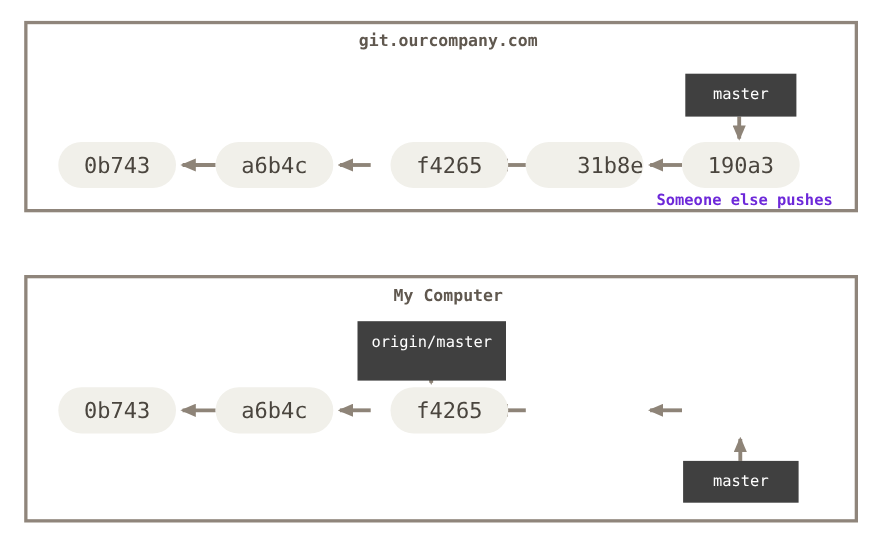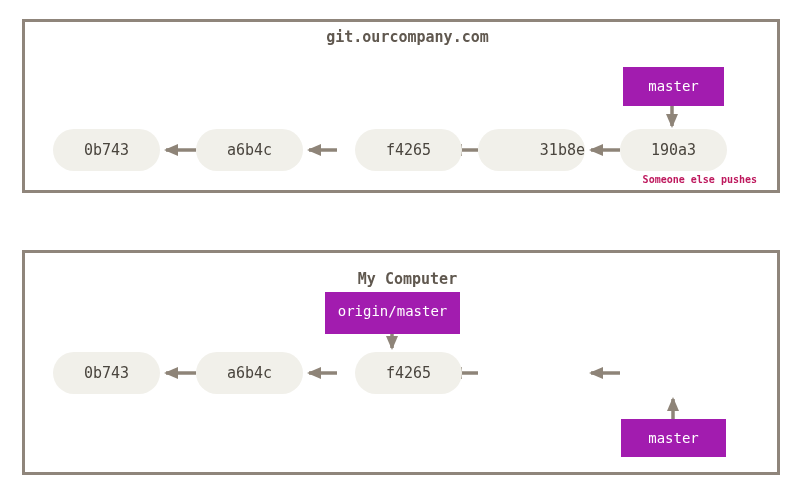--- a/index.html
+++ b/index.html
@@ -28,56 +28,56 @@
   .panel-title {
     position: absolute;
     left: 0; top: 6px;
     width: 100%;
     text-align: center;
     font-size: 15px;
     font-weight: bold;
     color: #60584f;
     padding-left: 13px;
   }
-  .panel-bottom .panel-title { top: 17px; }
+  .panel-bottom .panel-title { top: 7px; }
   .node {
     position: absolute;
     width: 107px;
     height: 42px;
     border-radius: 21px;
     background: #f1f0ea;
     color: #4a453e;
-    font-size: 15px;
+    font-size: 20px;
     line-height: 42px;
     text-align: center;
   }
   .row-top    { top: 129px; }
   .row-bottom { top: 352px; }
   .c1 { left: 53px; }
   .c2 { left: 196px; }
   .c3 { left: 355px; }
   .c4 { left: 478px; text-align: right; }
   .c5 { left: 620px; }
   .ref {
     position: absolute;
-    background: #a21caf;
+    background: #404040;
     color: #ffffff;
     font-size: 14px;
     text-align: center;
   }
   .ref-master-remote { left: 623px; top: 67px;  width: 101px; height: 39px; line-height: 39px; }
-  .ref-origin-master { left: 325px; top: 292px; width: 135px; height: 42px; line-height: 38px; }
+  .ref-origin-master { left: 325px; top: 292px; width: 135px; height: 54px; line-height: 38px; }
   .ref-master-local  { left: 621px; top: 419px; width: 105px; height: 38px; line-height: 38px; }
   .annotation {
     position: absolute;
     right: 43px;
     top: 174px;
-    font-size: 10px;
+    font-size: 14px;
     font-weight: bold;
-    color: #be185d;
+    color: #6d28d9;
   }
 </style>
 </head>
 <body>
 
 <div class="canvas">
 
   <div class="panel panel-top">
     <div class="panel-title">git.ourcompany.com</div>
   </div>

